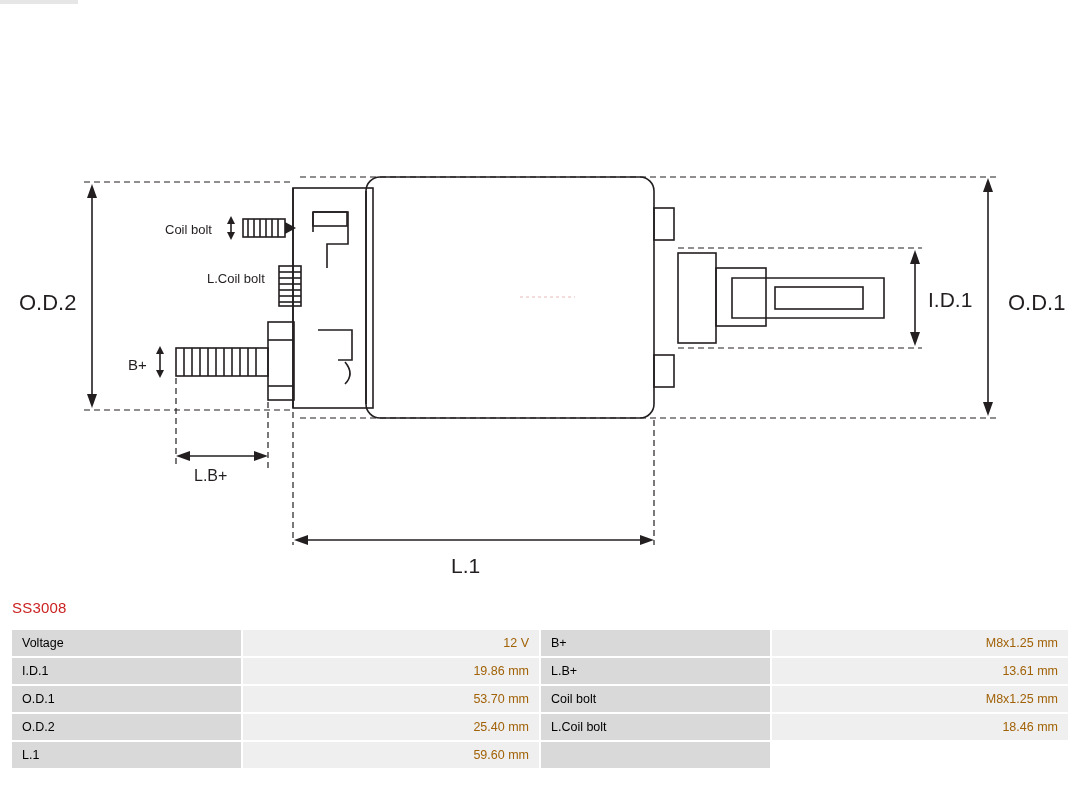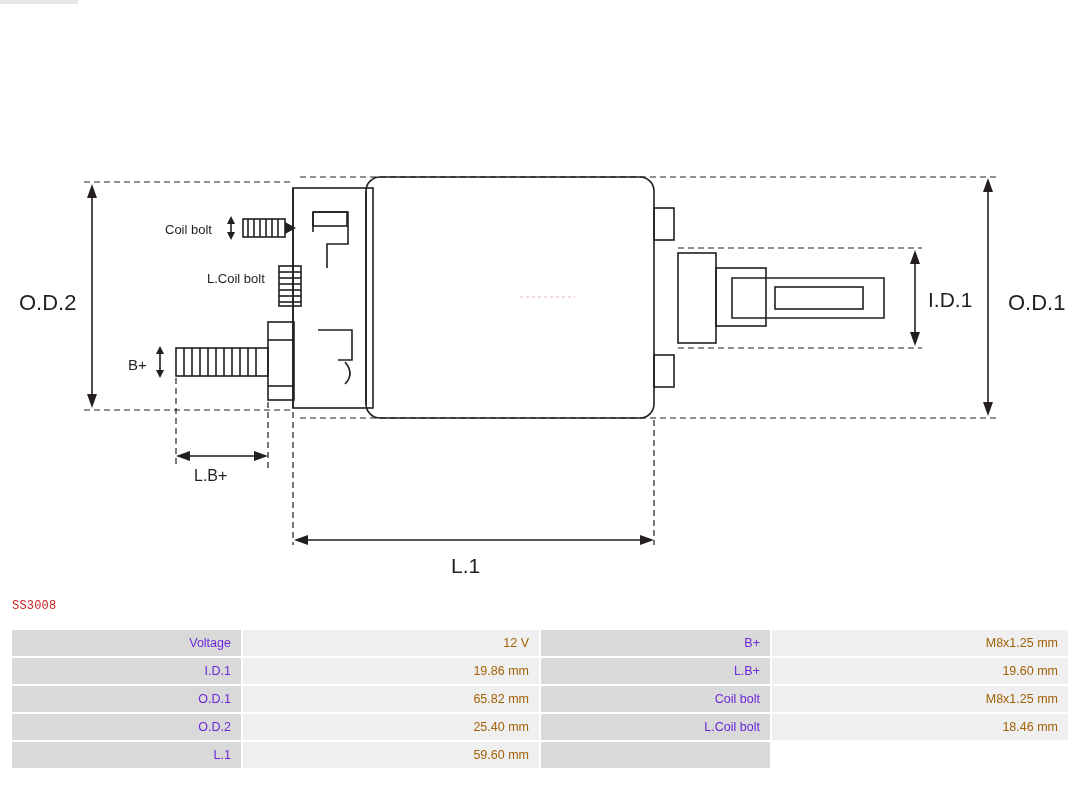--- a/index.html
+++ b/index.html
@@ -38,45 +38,44 @@
     height: 596px;
   }
   .drawing svg {
     display: block;
   }
   
   .part-code {
     position: absolute;
     left: 12px;
     top: 599px;
-    font-size: 12px;
+    font-size: 15px;
     color: #cc2222;
     letter-spacing: 0.2px;
-    font-family: Liberation Mono, monospace;
   }
   
   .spec-table {
     position: absolute;
     left: 10px;
     top: 628px;
     width: 1060px;
     border-collapse: separate;
     border-spacing: 2px;
     font-size: 12.5px;
   }
   .spec-table td {
     height: 26px;
     padding: 0 10px;
     vertical-align: middle;
   }
   .spec-table td.label {
     background: #d9d9d9;
-    text-align: right;
+    text-align: left;
     width: 195px;
-    color: #6d28d9;
+    color: #000000;
   }
   .spec-table td.value {
     background: #efefef;
     text-align: right;
     width: 258px;
     color: #a16207;
   }
   .spec-table td.empty-label {
     background: #d9d9d9;
   }
@@ -233,25 +232,25 @@
       <tr>
         <td class="label">Voltage</td>
         <td class="value">12 V</td>
         <td class="label">B+</td>
         <td class="value">M8x1.25 mm</td>
       </tr>
       <tr>
         <td class="label">I.D.1</td>
         <td class="value">19.86 mm</td>
         <td class="label">L.B+</td>
-        <td class="value">19.60 mm</td>
+        <td class="value">13.61 mm</td>
       </tr>
       <tr>
         <td class="label">O.D.1</td>
-        <td class="value">65.82 mm</td>
+        <td class="value">53.70 mm</td>
         <td class="label">Coil bolt</td>
         <td class="value">M8x1.25 mm</td>
       </tr>
       <tr>
         <td class="label">O.D.2</td>
         <td class="value">25.40 mm</td>
         <td class="label">L.Coil bolt</td>
         <td class="value">18.46 mm</td>
       </tr>
       <tr>

